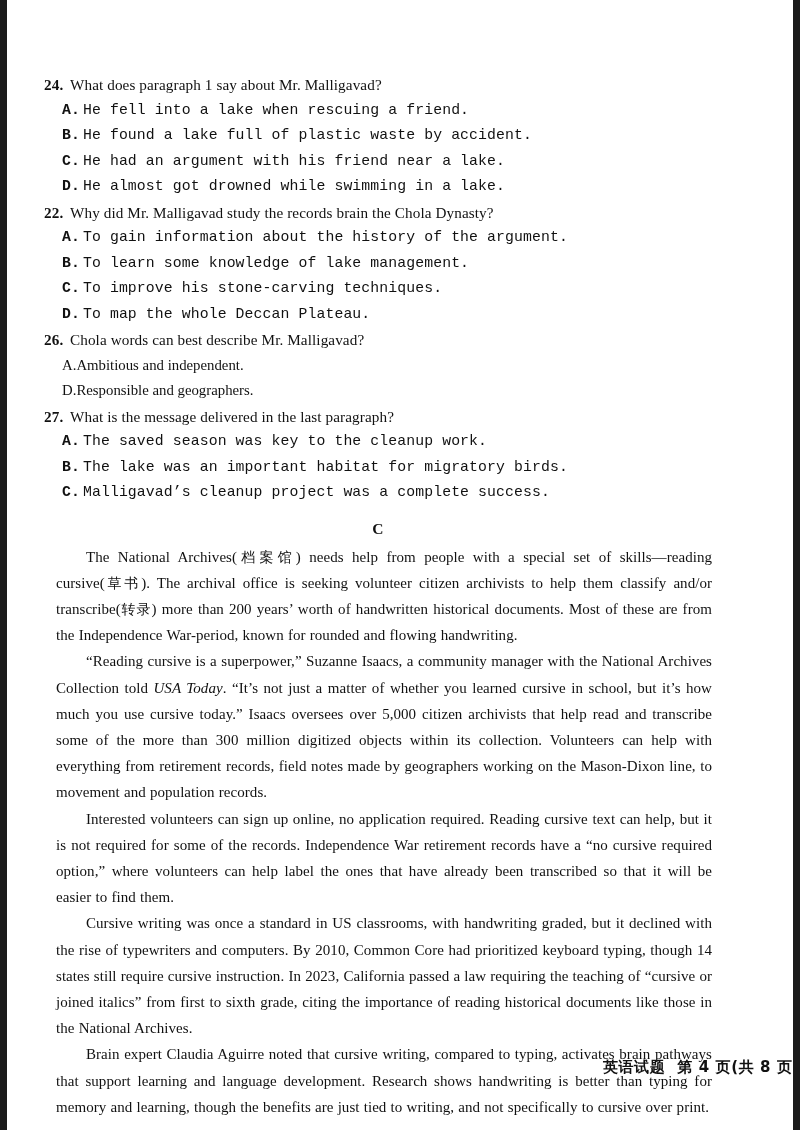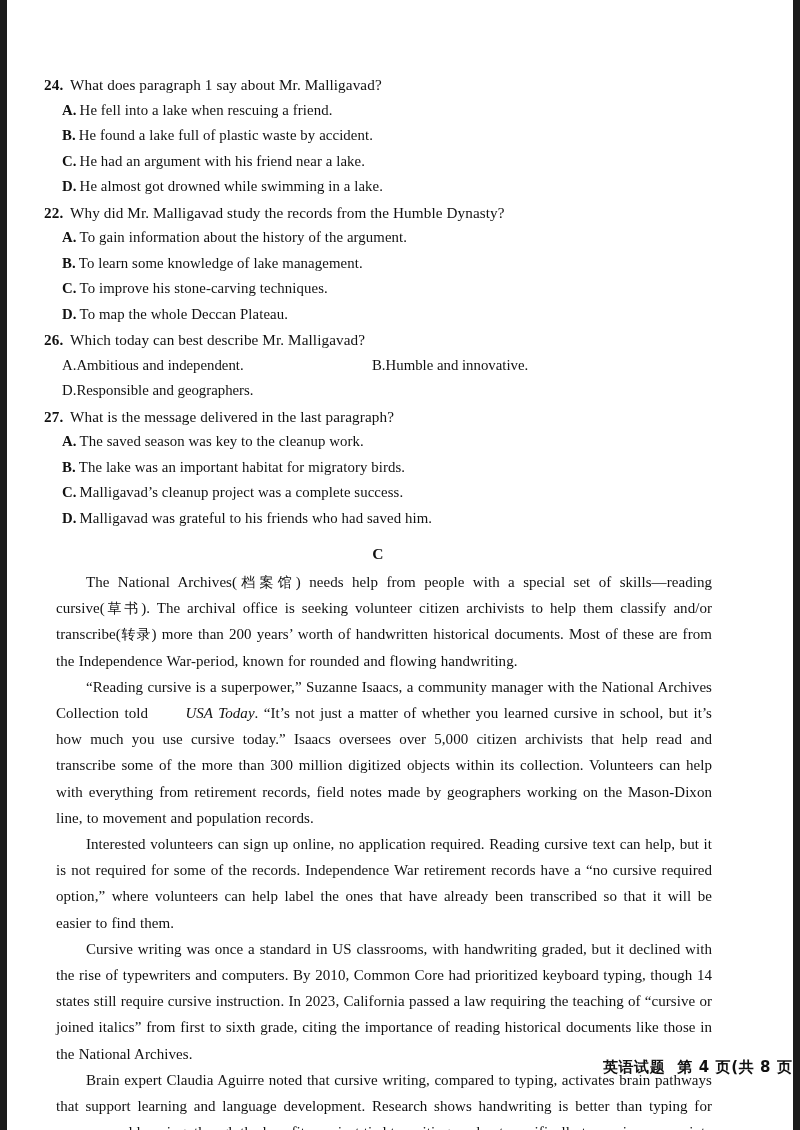--- a/index.html
+++ b/index.html
@@ -59,20 +59,21 @@
     margin: 0;
     padding: 0;
     list-style: none;
   }
   .opt {
     font-size: 14.8px;
     line-height: 25.5px;
     padding-left: 18px;
     white-space: nowrap;
     letter-spacing: .1px;
+    font-family: Liberation Mono, monospace;
   }
   .opt .opt-letter {
     font-weight: bold;
     margin-right: 3px;
   }
   
   .opt-row {
     display: flex;
     font-size: 14.8px;
     line-height: 25.5px;
@@ -109,21 +110,20 @@
     letter-spacing: .05px;
     word-spacing: .4px;
     hyphens: none;
   }
   .passage p .cjk {
     font-family: "DejaVu Sans", "Liberation Sans", sans-serif;
     font-size: 14px;
   }
   .passage p i,
   .passage p em {
-    margin-left: 32px;
   }
 
   
   .footer {
     position: absolute;
     left: 0;
     right: 0;
     top: 1058px;
     text-align: right;
     font-size: 15.5px;
@@ -153,52 +153,50 @@
       <ul class="q-options">
         <li class="opt"><span class="opt-letter">A.</span><span>He fell into a lake when rescuing a friend.</span></li>
         <li class="opt"><span class="opt-letter">B.</span><span>He found a lake full of plastic waste by accident.</span></li>
         <li class="opt"><span class="opt-letter">C.</span><span>He had an argument with his friend near a lake.</span></li>
         <li class="opt"><span class="opt-letter">D.</span><span>He almost got drowned while swimming in a lake.</span></li>
       </ul>
     </div>
 
     <div class="question-block">
       <div class="q-stem">
-        <span class="q-num">22.</span><span>Why did Mr. Malligavad study the records from the Humble Dynasty?</span>
+        <span class="q-num">22.</span><span>Why did Mr. Malligavad study the records brain the Chola Dynasty?</span>
       </div>
       <ul class="q-options">
         <li class="opt"><span class="opt-letter">A.</span><span>To gain information about the history of the argument.</span></li>
         <li class="opt"><span class="opt-letter">B.</span><span>To learn some knowledge of lake management.</span></li>
         <li class="opt"><span class="opt-letter">C.</span><span>To improve his stone-carving techniques.</span></li>
         <li class="opt"><span class="opt-letter">D.</span><span>To map the whole Deccan Plateau.</span></li>
       </ul>
     </div>
 
     <div class="question-block">
       <div class="q-stem">
-        <span class="q-num">26.</span><span>Which today can best describe Mr. Malligavad?</span>
+        <span class="q-num">26.</span><span>Chola words can best describe Mr. Malligavad?</span>
       </div>
       <div class="opt-row">
         <div class="opt-cell col1"><span class="opt-letter">A.</span><span>Ambitious and independent.</span></div>
-        <div class="opt-cell col2"><span class="opt-letter">B.</span><span>Humble and innovative.</span></div>
       </div>
       <div class="opt-row">
         <div class="opt-cell col2"><span class="opt-letter">D.</span><span>Responsible and geographers.</span></div>
       </div>
     </div>
 
     <div class="question-block">
       <div class="q-stem">
         <span class="q-num">27.</span><span>What is the message delivered in the last paragraph?</span>
       </div>
       <ul class="q-options">
         <li class="opt"><span class="opt-letter">A.</span><span>The saved season was key to the cleanup work.</span></li>
         <li class="opt"><span class="opt-letter">B.</span><span>The lake was an important habitat for migratory birds.</span></li>
         <li class="opt"><span class="opt-letter">C.</span><span>Malligavad’s cleanup project was a complete success.</span></li>
-        <li class="opt"><span class="opt-letter">D.</span><span>Malligavad was grateful to his friends who had saved him.</span></li>
       </ul>
     </div>
 
     <div class="section-label">C</div>
 
     <div class="passage">
       <p>The National Archives(<span class="cjk">档案馆</span>) needs help from people with a special set of skills—reading cursive(<span class="cjk">草书</span>). The archival office is seeking volunteer citizen archivists to help them classify and/or transcribe(<span class="cjk">转录</span>) more than 200 years’ worth of handwritten historical documents. Most of these are from the Independence War-period, known for rounded and flowing handwriting.</p>
       <p>“Reading cursive is a superpower,” Suzanne Isaacs, a community manager with the National Archives Collection told <i>USA Today</i>. “It’s not just a matter of whether you learned cursive in school, but it’s how much you use cursive today.” Isaacs oversees over 5,000 citizen archivists that help read and transcribe some of the more than 300 million digitized objects within its collection. Volunteers can help with everything from retirement records, field notes made by geographers working on the Mason-Dixon line, to movement and population records.</p>
       <p>Interested volunteers can sign up online, no application required. Reading cursive text can help, but it is not required for some of the records. Independence War retirement records have a “no cursive required option,” where volunteers can help label the ones that have already been transcribed so that it will be easier to find them.</p>
       <p>Cursive writing was once a standard in US classrooms, with handwriting graded, but it declined with the rise of typewriters and computers. By 2010, Common Core had prioritized keyboard typing, though 14 states still require cursive instruction. In 2023, California passed a law requiring the teaching of “cursive or joined italics” from first to sixth grade, citing the importance of reading historical documents like those in the National Archives.</p>

